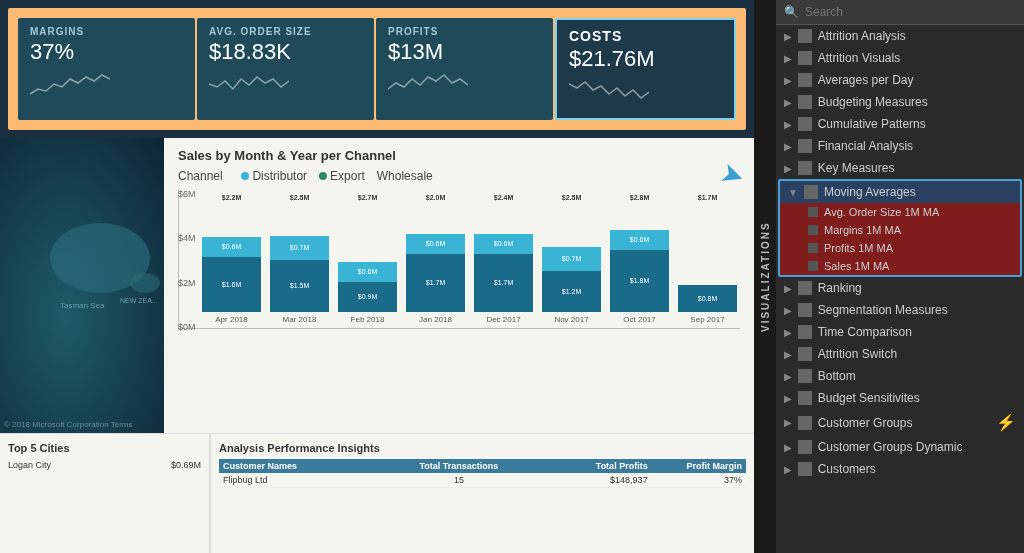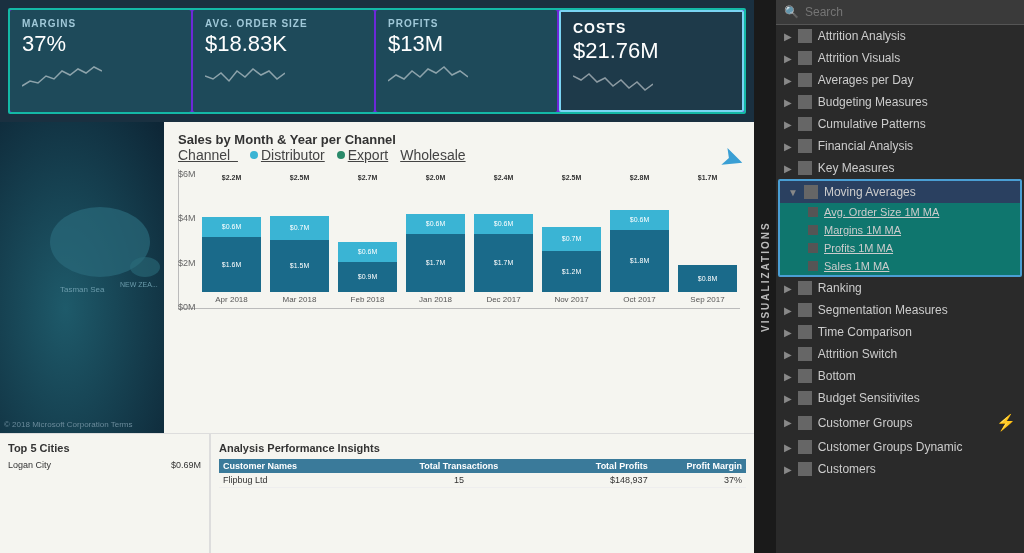--- a/index.html
+++ b/index.html
@@ -19,22 +19,23 @@
       display: flex;
       flex-direction: column;
       background: #1a3040;
       overflow: hidden;
     }
 
     
     .kpi-row {
       display: flex;
       gap: 2px;
-      background: #6d28d9;
-      border: 2px solid #14b8a6;
+      padding: 8px;
+      background: #fdba74;
+      border: 2px solid #fdba74;
       margin: 8px;
       border-radius: 2px;
     }
 
     .kpi-card {
       flex: 1;
       background: #1e4a5a;
       padding: 8px 12px;
       position: relative;
       border-radius: 2px;
@@ -104,20 +105,21 @@
       background: #f5f5f0;
       padding: 10px 14px;
       color: #222;
       position: relative;
     }
 
     .chart-title {
       font-size: 13px;
       font-weight: 600;
       color: #333;
+      margin-bottom: 6px;
     }
 
     .chart-legend {
       display: flex;
       gap: 12px;
       font-size: 10px;
       color: #444;
       margin-bottom: 6px;
     }
 
@@ -330,34 +332,33 @@
       border: 2px solid #4a9fd4;
       margin: 0 2px;
       border-radius: 2px;
     }
 
     .highlighted-group .nav-item {
       background: #2a4060;
     }
 
     .highlighted-group .nav-sub-item {
-      background: #0f766e;
+      background: #7f1d1d;
       color: #ccc;
-      text-decoration: underline;
     }
 
     
     .sparkline-path {
       fill: none;
       stroke: rgba(255,255,255,0.7);
       stroke-width: 1.5;
     }
 
     .top5-city { font-size: 9px; color: #333; padding: 1px 0; display: flex; justify-content: space-between; }
-    .channel-label { display: flex; align-items: center; font-size: 14px; text-decoration: underline; }
+    .channel-label { display: flex; align-items: center; font-size: 12px; }
   </style>
 </head>
 <body>
 
 <div class="main-content">
 
   <div class="kpi-row">
 
     <div class="kpi-card">
       <div class="kpi-label">MARGINS</div>

